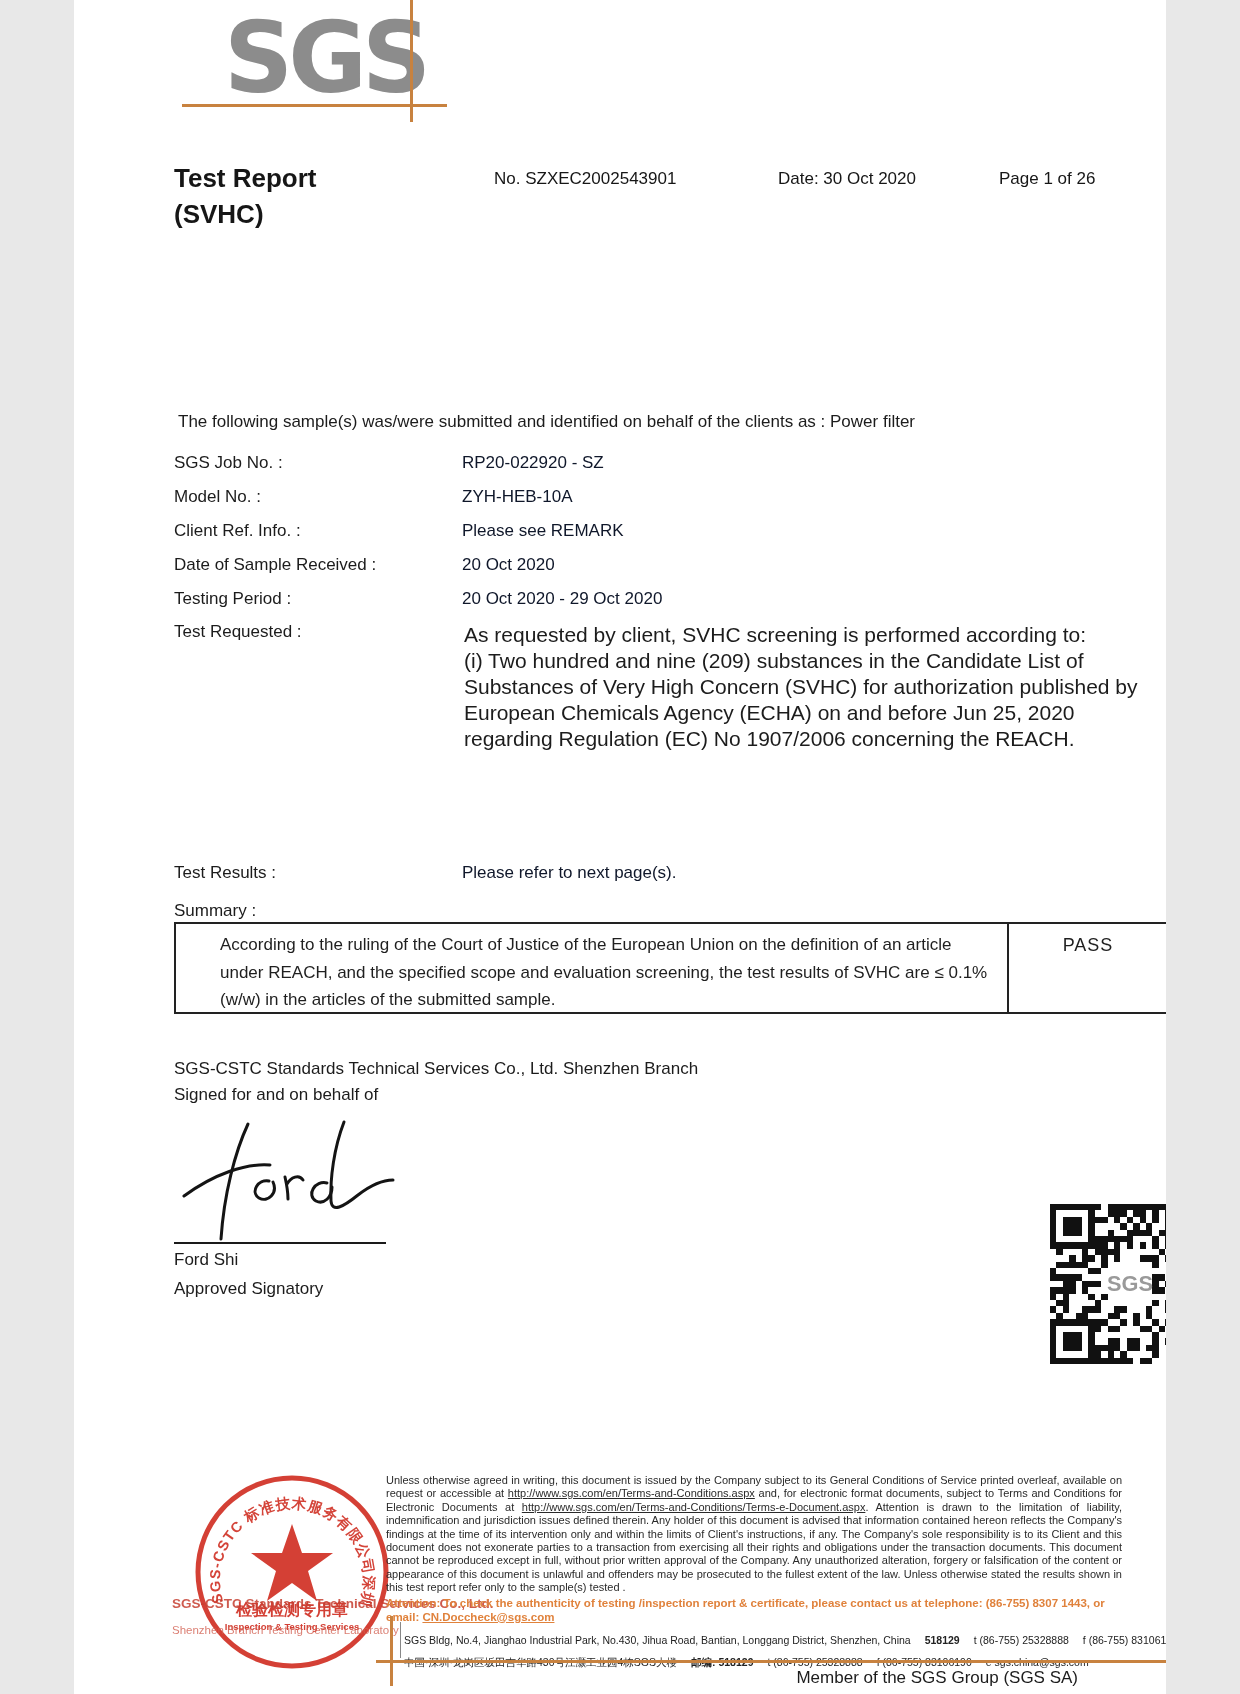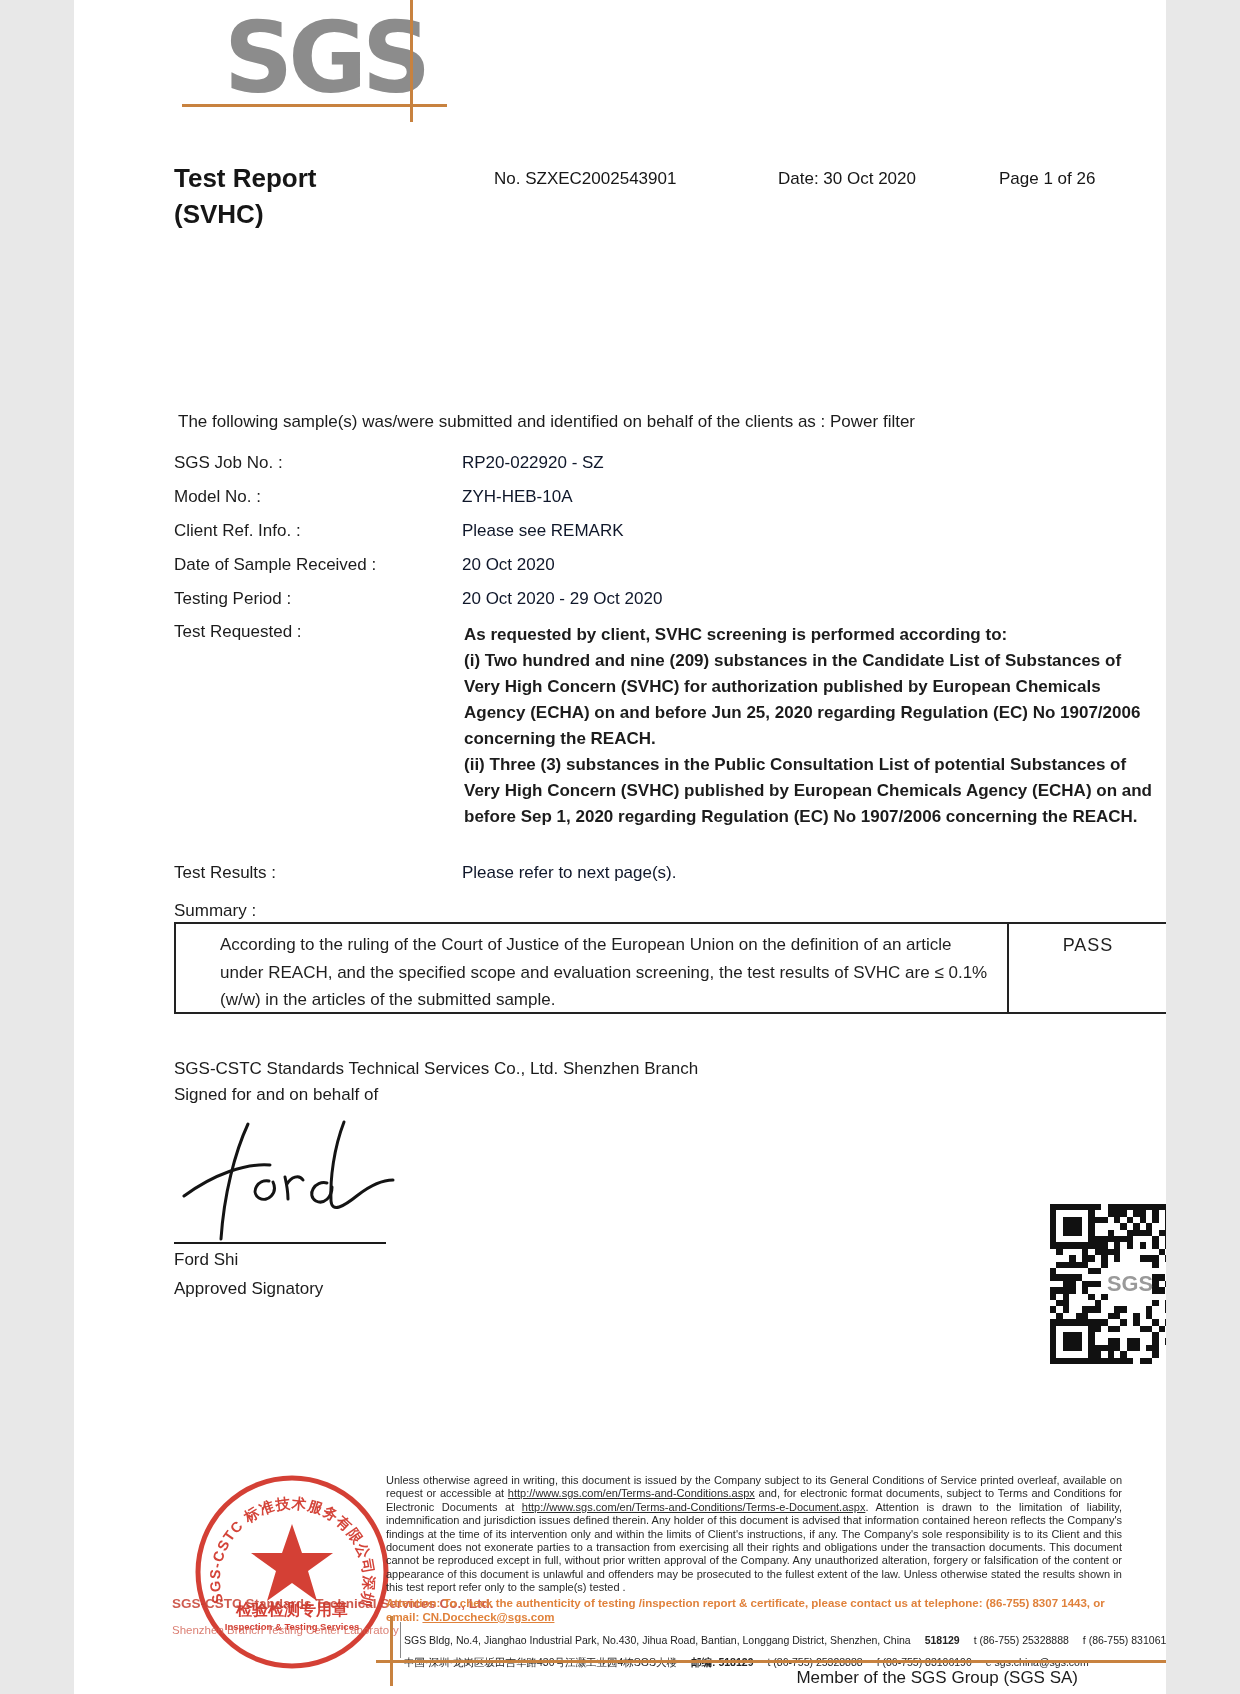--- a/index.html
+++ b/index.html
@@ -12,21 +12,21 @@
   
   .logo{font-weight:bold;font-size:96px;color:#8c8c8c;letter-spacing:-5px;line-height:1;
         font-family:"DejaVu Sans","Liberation Sans",sans-serif;transform:scaleY(1.02);}
   .oline{background:#c8823f;}
   
   .title{font-size:26px;font-weight:bold;color:#161616;}
   .hmeta{font-size:17px;color:#161616;}
   .body-txt{font-size:17px;line-height:29px;color:#1c1c1c;}
   .fld-label{font-size:17px;color:#1c1c1c;}
   .fld-value{font-size:17px;color:#0f172a;}
-  .req-line{font-size:17px;line-height:26px;margin:0 0 0 0;color:#1c1c1c;font-weight:bold;}
+  .req-line{font-size:21px;line-height:26px;margin:0 0 0 0;color:#1c1c1c;}
   
   .sumbox{border:2px solid #222;display:flex;padding-left:30px;}
   .sumbox .cell-l{width:773px;border-right:2px solid #222;padding:7px 14px;font-size:17px;line-height:27.5px;}
   .sumbox .cell-r{flex:1;text-align:center;padding-top:11px;font-size:18px;letter-spacing:1px;}
   
   .sigline{background:#1a1a1a;height:2px;}
   
   #legal{width:736px;}
   .fineprint{font-size:11px;line-height:13.4px;text-align:justify;color:#2a2a2a;
              font-family:"Liberation Sans","DejaVu Sans",sans-serif;}
@@ -70,21 +70,20 @@
   <div class="abs fld-label" style="left:100px;top:555px;">Date of Sample Received :</div>
   <div class="abs fld-value" style="left:388px;top:555px;">20 Oct 2020</div>
 
   <div class="abs fld-label" style="left:100px;top:589px;">Testing Period :</div>
   <div class="abs fld-value" style="left:388px;top:589px;">20 Oct 2020 - 29 Oct 2020</div>
 
   <div class="abs fld-label" style="left:100px;top:622px;">Test Requested :</div>
   <div class="abs" style="left:390px;top:622px;width:692px;">
     <p class="req-line">As requested by client, SVHC screening is performed according to:</p>
     <p class="req-line">(i) Two hundred and nine (209) substances in the Candidate List of Substances of Very High Concern (SVHC) for authorization published by European Chemicals Agency (ECHA) on and before Jun 25, 2020 regarding Regulation (EC) No 1907/2006 concerning the REACH.</p>
-    <p class="req-line">(ii) Three (3) substances in the Public Consultation List of potential Substances of Very High Concern (SVHC) published by European Chemicals Agency (ECHA) on and before Sep 1, 2020 regarding Regulation (EC) No 1907/2006 concerning the REACH.</p>
   </div>
 
   <div class="abs fld-label" style="left:100px;top:863px;">Test Results :</div>
   <div class="abs fld-value" style="left:388px;top:863px;">Please refer to next page(s).</div>
 
   <div class="abs fld-label" style="left:100px;top:901px;">Summary :</div>
   <div class="abs sumbox" style="left:100px;top:922px;width:961px;height:88px;">
     <div class="cell-l">According to the ruling of the Court of Justice of the European Union on the definition of an article under REACH, and the specified scope and evaluation screening, the test results of SVHC are ≤ 0.1% (w/w) in the articles of the submitted sample.</div>
     <div class="cell-r">PASS</div>
   </div>

